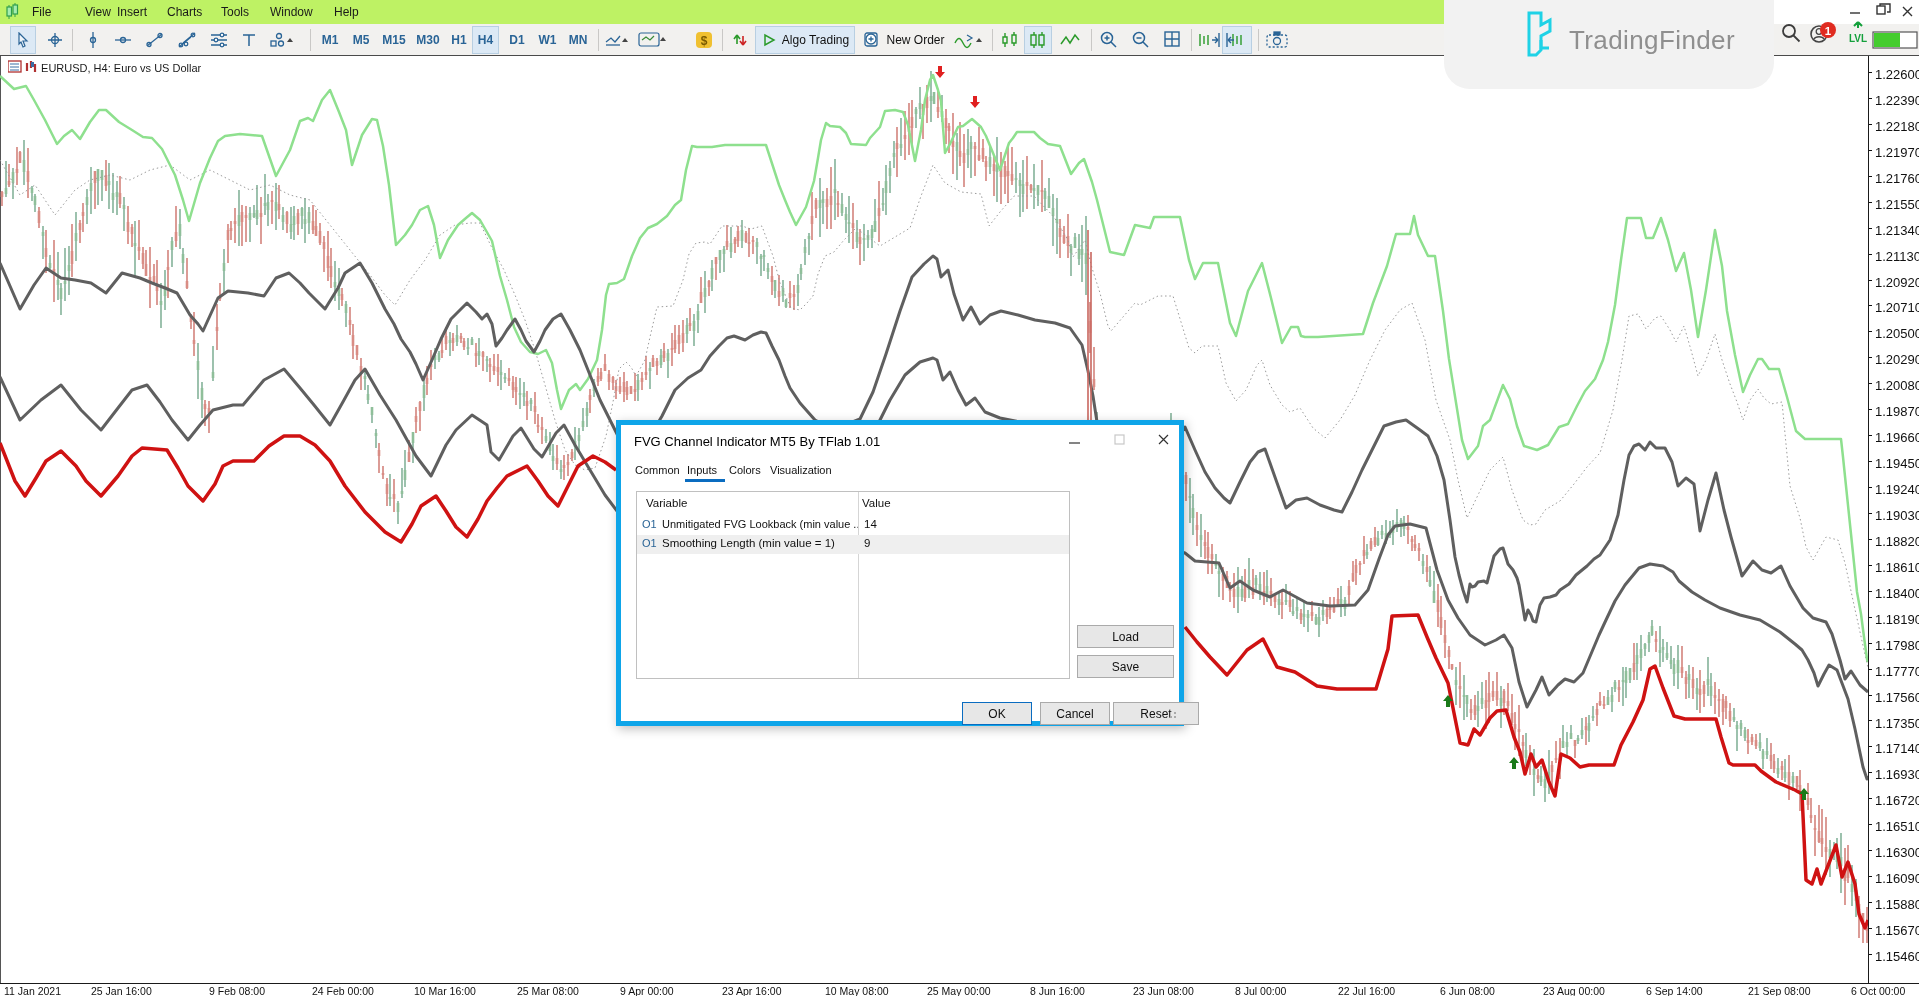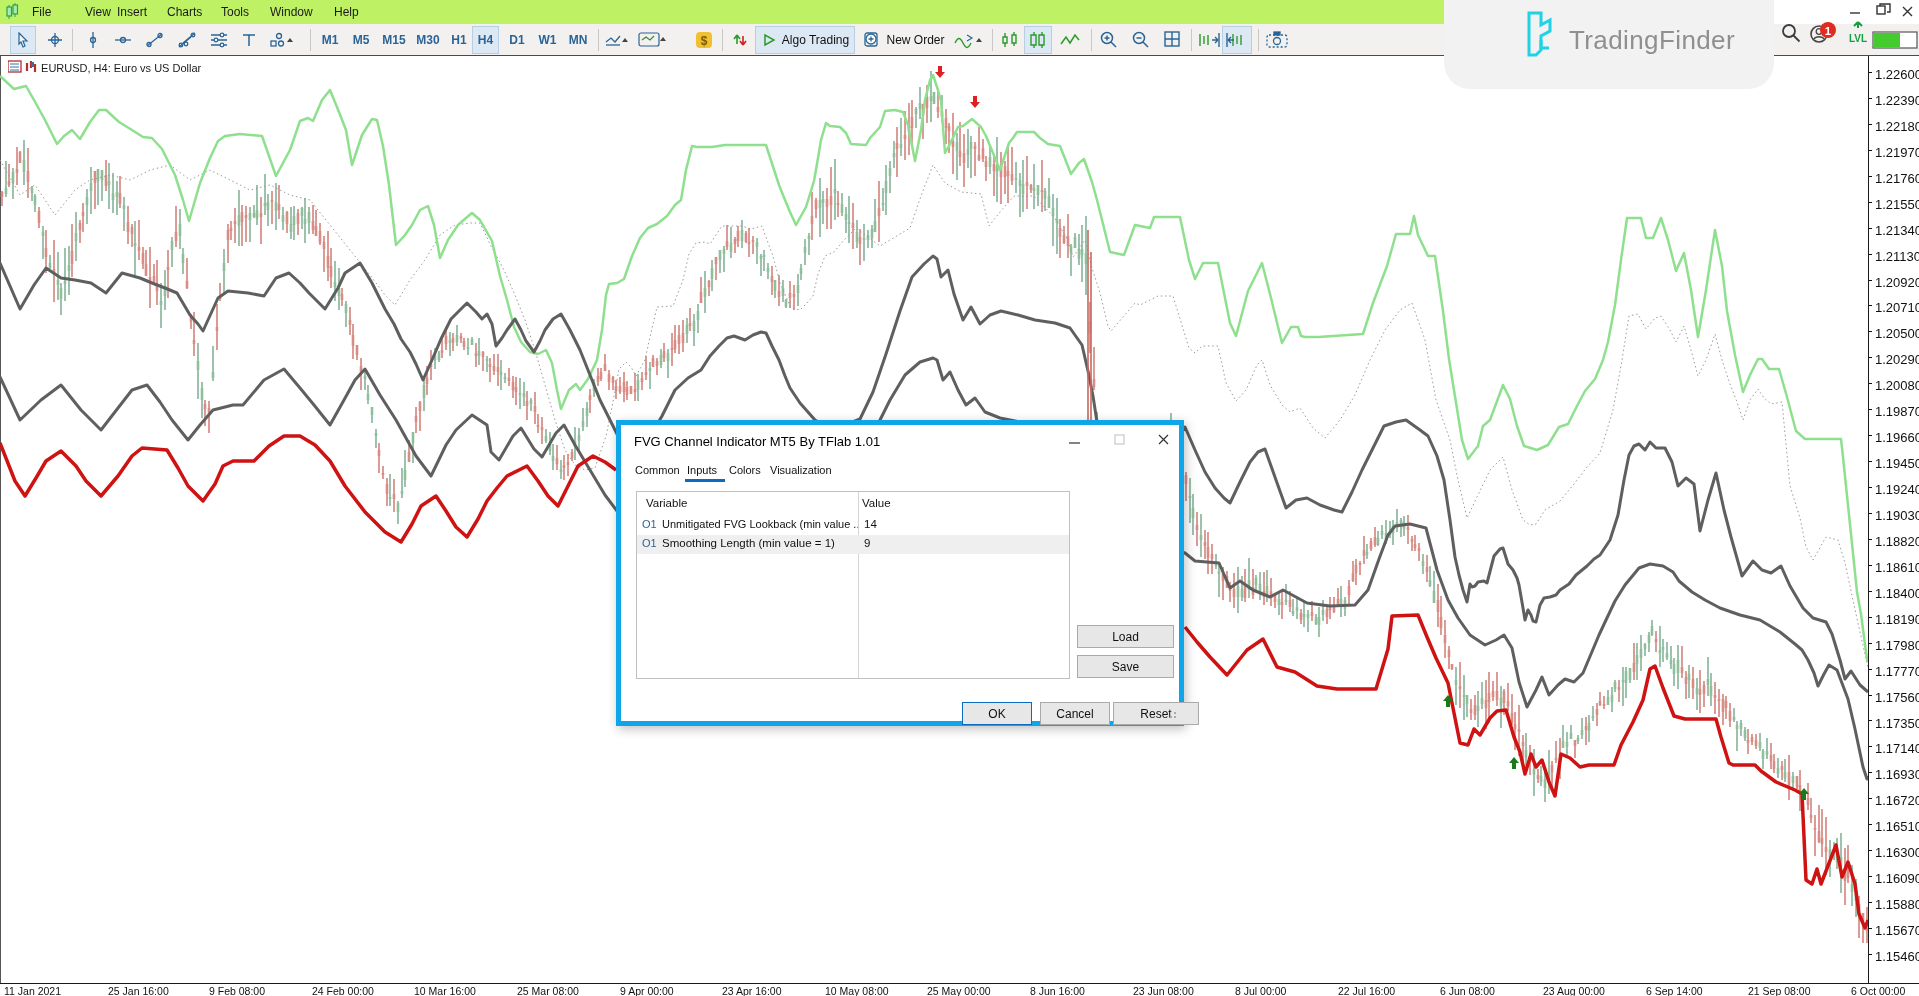--- a/index.html
+++ b/index.html
@@ -385,21 +385,21 @@
     <div class="tk" style="top:742px"></div>
     <div class="tk" style="top:768px"></div>
     <div class="tk" style="top:794px"></div>
     <div class="tk" style="top:820px"></div>
     <div class="tk" style="top:846px"></div>
     <div class="tk" style="top:872px"></div>
     <div class="tk" style="top:898px"></div>
   </div>
 <div id="datebar">
     <div class="dl" style="left:4px">11 Jan 2021</div>
-    <div class="dl" style="left:108px">25 Jan 16:00</div>
+    <div class="dl" style="left:91px">25 Jan 16:00</div>
     <div class="dl" style="left:209px">9 Feb 08:00</div>
     <div class="dl" style="left:312px">24 Feb 00:00</div>
     <div class="dl" style="left:414px">10 Mar 16:00</div>
     <div class="dl" style="left:517px">25 Mar 08:00</div>
     <div class="dl" style="left:620px">9 Apr 00:00</div>
     <div class="dl" style="left:722px">23 Apr 16:00</div>
     <div class="dl" style="left:825px">10 May 08:00</div>
     <div class="dl" style="left:927px">25 May 00:00</div>
     <div class="dl" style="left:1030px">8 Jun 16:00</div>
     <div class="dl" style="left:1133px">23 Jun 08:00</div>

